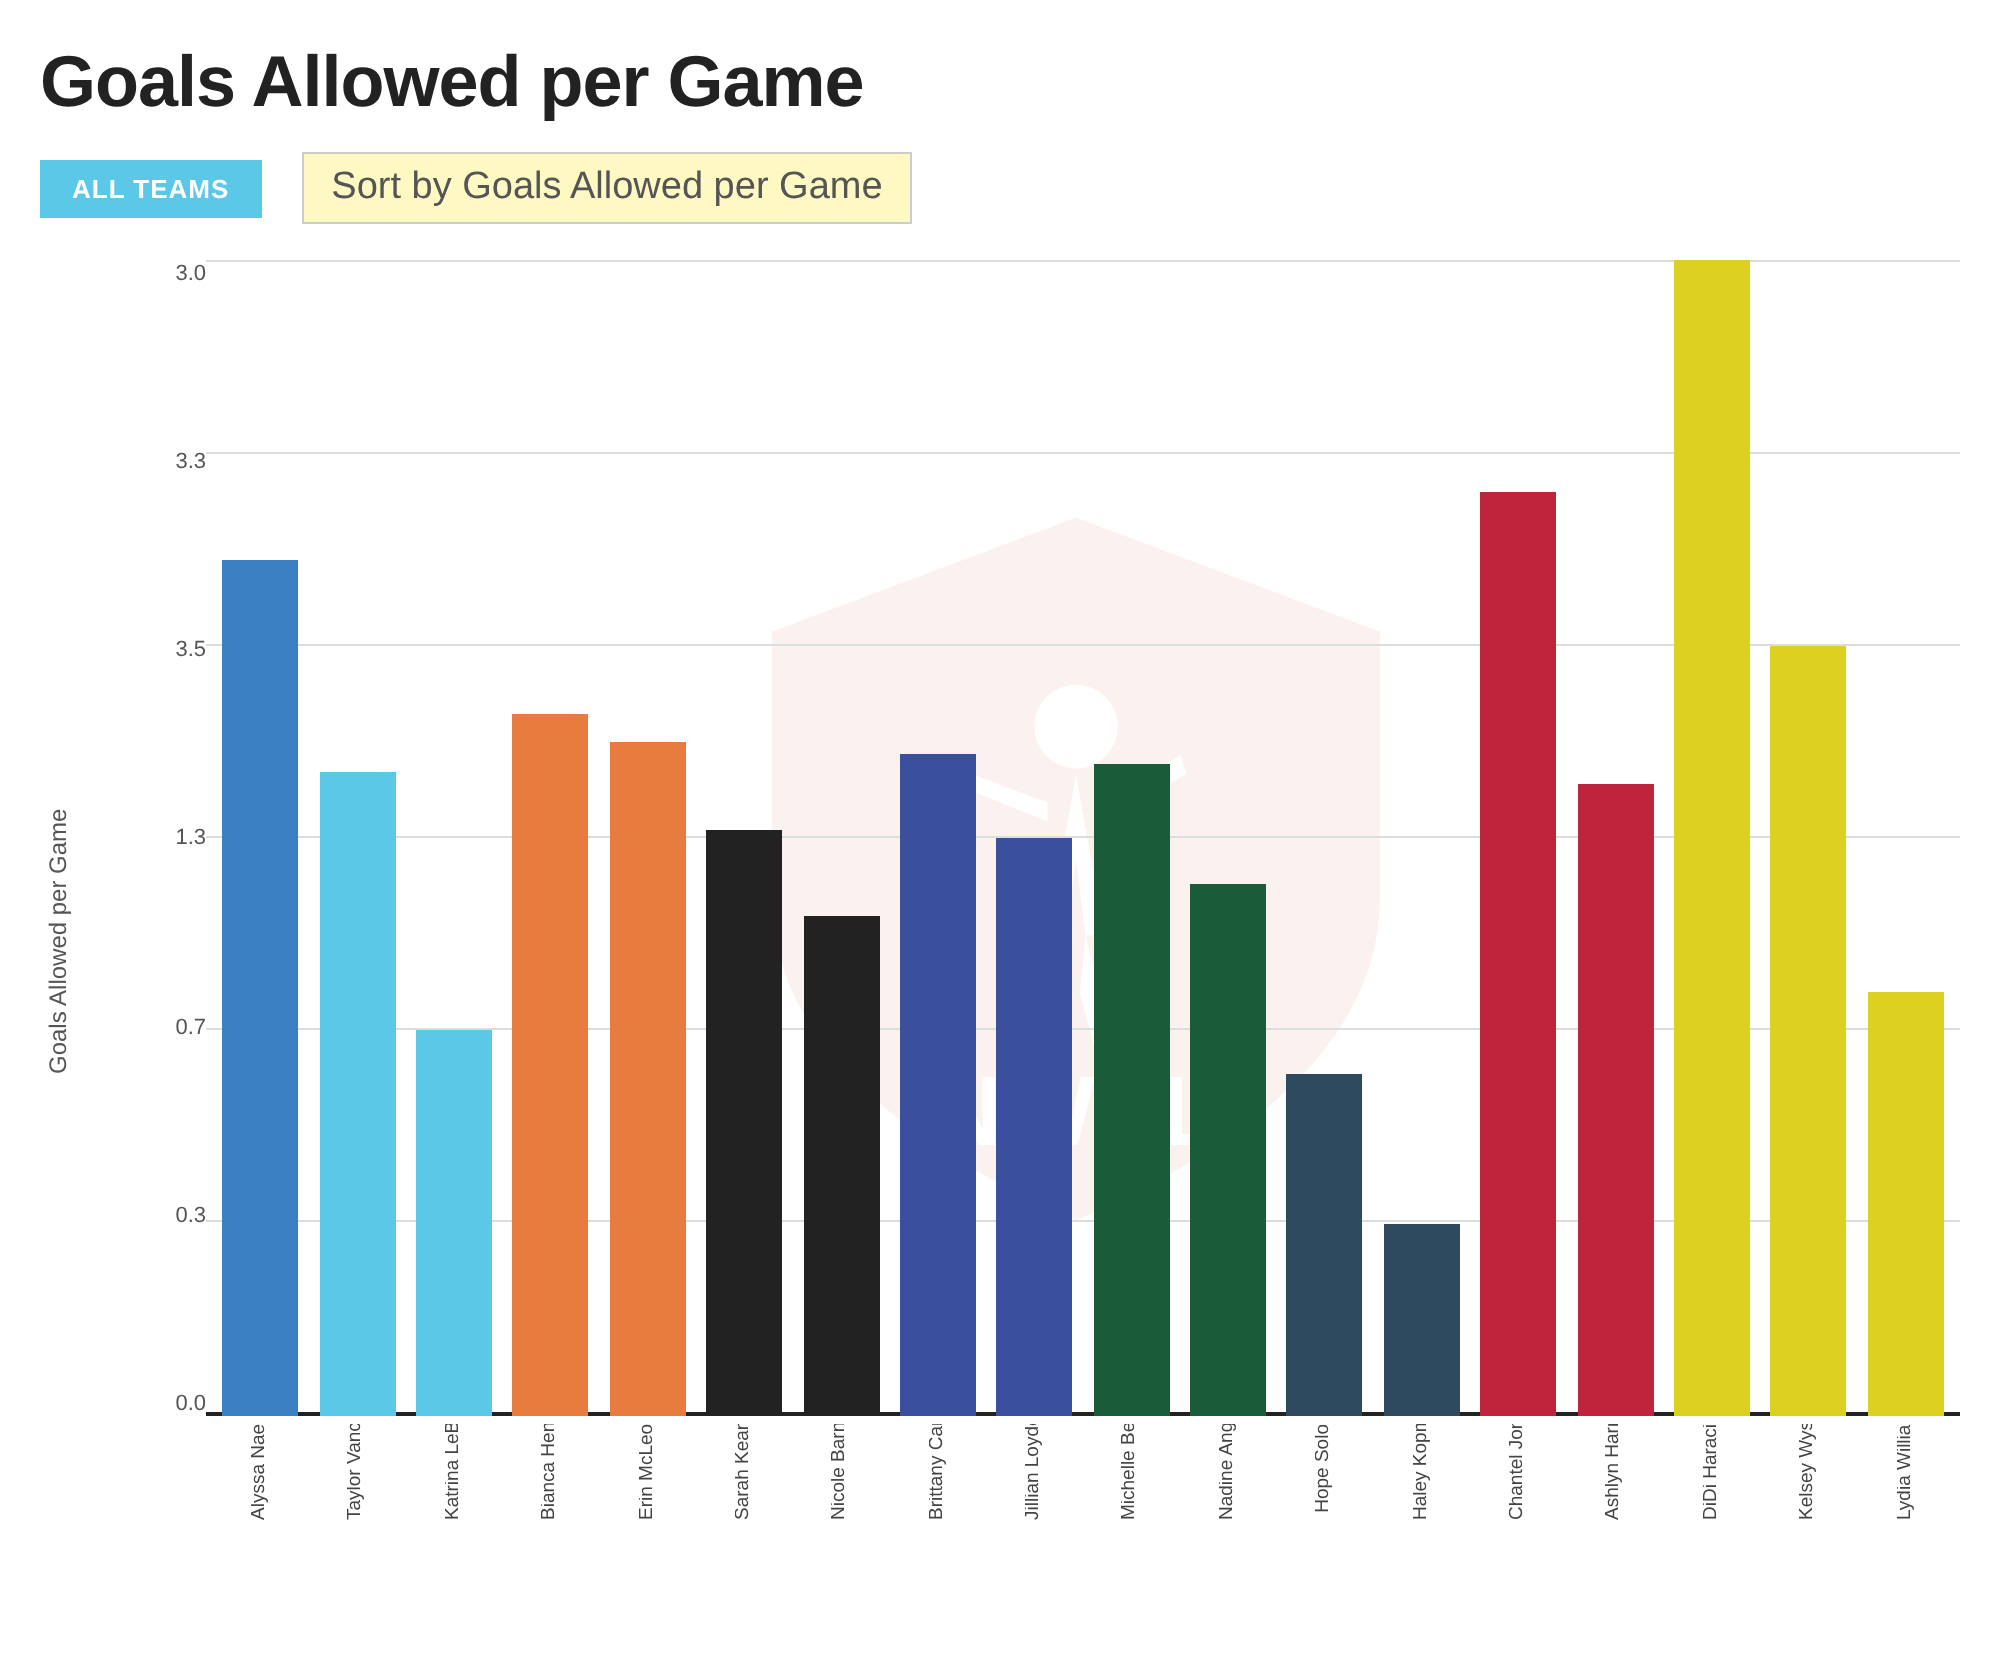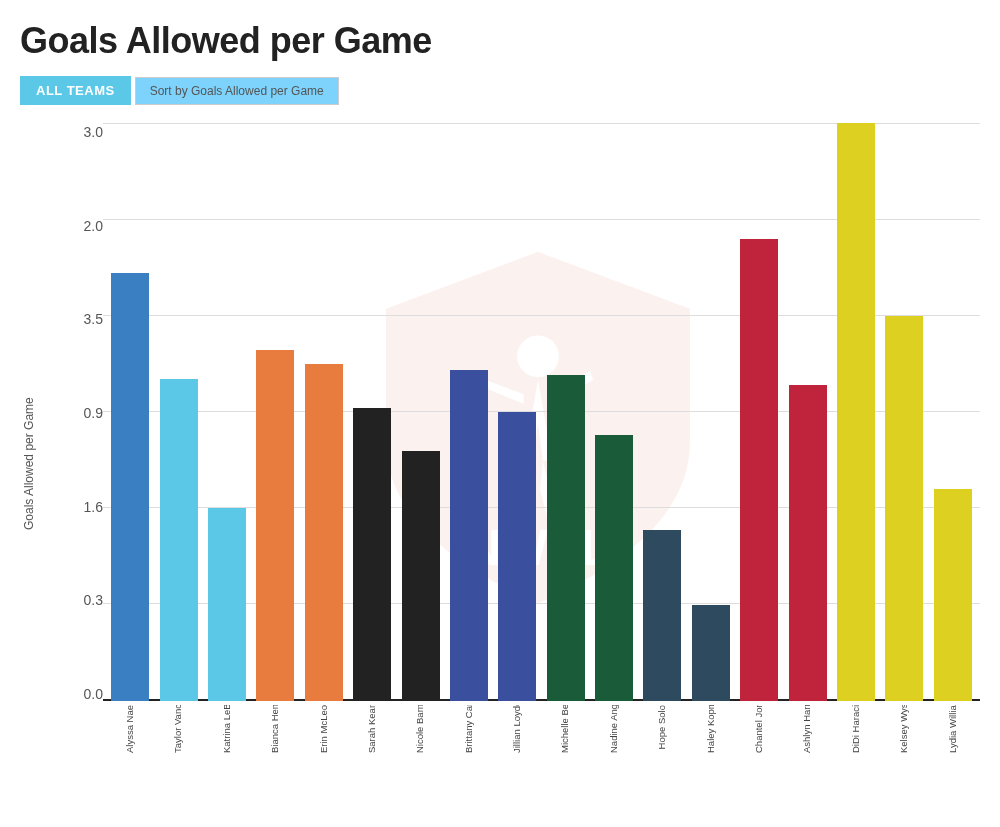--- a/index.html
+++ b/index.html
@@ -14,39 +14,39 @@
     .page-title {
       font-size: 36px;
       font-weight: 900;
       color: #222;
       margin-bottom: 14px;
       letter-spacing: -0.5px;
     }
     .controls {
       display: flex;
       align-items: center;
-      gap: 4px;
+      gap: 20px;
       margin-bottom: 18px;
     }
     .all-teams-btn {
       background: #5bc8e8;
       color: #fff;
       border: none;
       padding: 7px 16px;
       font-size: 13px;
       font-weight: 700;
       cursor: pointer;
       letter-spacing: 0.5px;
     }
     .sort-btn {
-      background: #7dd3fc;
+      background: #fef9c3;
       color: #555;
       border: 1.5px solid #ccc;
       padding: 6px 14px;
-      font-size: 12px;
+      font-size: 19px;
       cursor: pointer;
     }
     .chart-container {
       position: relative;
       width: 960px;
       height: 630px;
     }
     .nwsl-watermark {
       position: absolute;
       top: 50%;
@@ -70,21 +70,21 @@
       display: flex;
       flex-direction: column;
       align-items: flex-end;
       justify-content: space-between;
       padding-bottom: 52px;
       padding-top: 2px;
       width: 65px;
       flex-shrink: 0;
     }
     .y-tick {
-      font-size: 14px;
+      font-size: 11px;
       color: #555;
       line-height: 1;
       text-align: right;
     }
     .bars-area {
       flex: 1;
       display: flex;
       flex-direction: column;
       position: relative;
     }
@@ -202,24 +202,24 @@
   </svg>
 
   <div class="chart-inner">
 
     <div class="y-axis-label-vert">
       <span>Goals Allowed per Game</span>
     </div>
 
     <div class="y-axis-wrap" id="y-axis-ticks">
     <div class="y-tick">3.0</div>
-        <div class="y-tick">2.0</div>
+        <div class="y-tick">3.3</div>
         <div class="y-tick">3.5</div>
-        <div class="y-tick">0.9</div>
-        <div class="y-tick">1.6</div>
+        <div class="y-tick">1.3</div>
+        <div class="y-tick">0.7</div>
         <div class="y-tick">0.3</div>
         <div class="y-tick">0.0</div>
       </div>
 
     <div class="bars-area">
 
       <div class="grid-lines" id="grid-lines">
           <div class="grid-line"></div>
           <div class="grid-line"></div>
           <div class="grid-line"></div>

